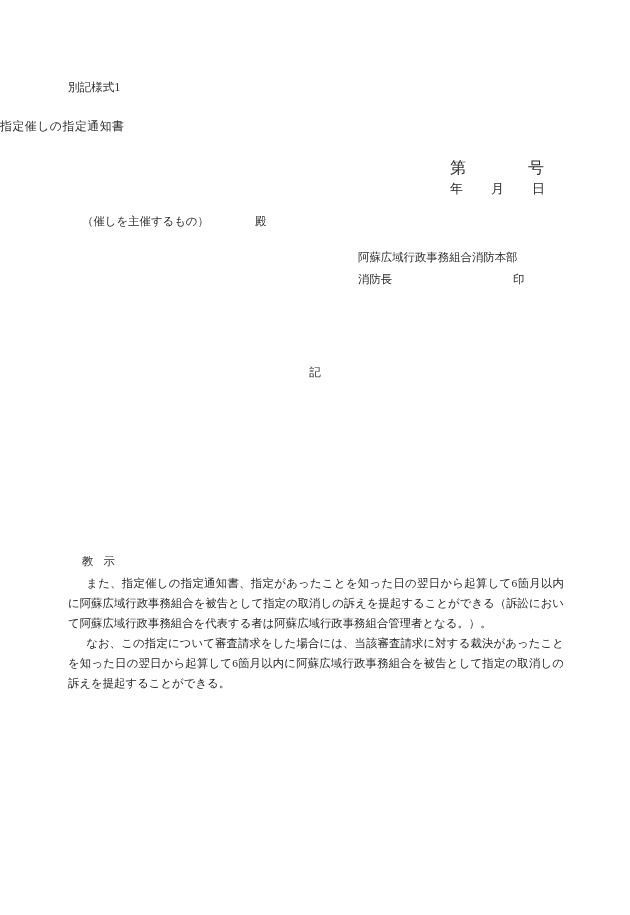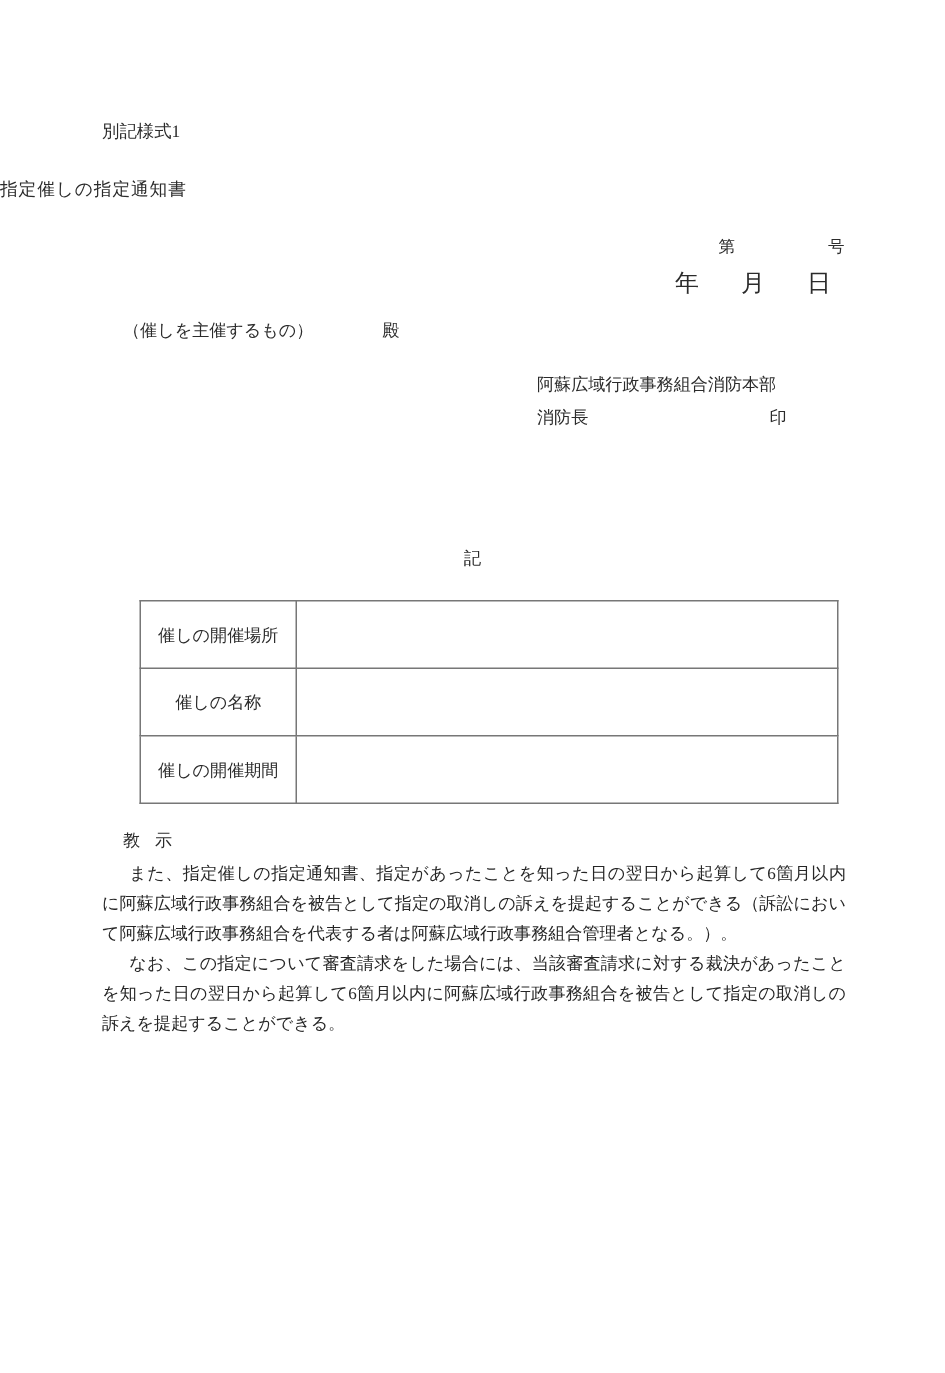--- a/index.html
+++ b/index.html
@@ -45,23 +45,23 @@
     left: 0;
     top: 121px;
     width: 630px;
     text-align: left;
     white-space: pre;
     font-size: 11.8px;
     letter-spacing: 0.6px;
   }
 
   
-  .num-row  { left: 450px; top: 160px; font-size: 11px; margin-left: 29px; }
+  .num-row  { left: 450px; top: 160px; font-size: 16px; }
   .num-row .gap  { display: inline-block; width: 62px; }
-  .date-row { left: 450px; top: 182px; font-size: 16px; }
+  .date-row { left: 450px; top: 182px; font-size: 13px; }
   .date-row .gap2 { display: inline-block; width: 28px; }
 
   
   .addressee { left: 82px; top: 216px; font-size: 11.4px; }
   .addressee .sp { display: inline-block; width: 46px; }
 
   
   .issuer-org  { left: 358px; top: 252px; font-size: 11.4px; }
   .issuer-role { left: 358px; top: 274px; font-size: 11.4px; }
   .issuer-seal { left: 513px; top: 274px; font-size: 11.4px; }
@@ -151,36 +151,20 @@
 
   <div class="t addressee"><span>（催しを主催するもの）</span><span class="sp"></span><span>殿</span></div>
 
   <div class="t issuer-org">阿蘇広域行政事務組合消防本部</div>
   <div class="t issuer-role">消防長</div>
   <div class="t issuer-seal">印</div>
 
 
   <div class="t ki-mark">記</div>
 
-  <table class="form-table">
-    <tbody>
-      <tr>
-        <td class="label">催しの開催場所</td>
-        <td class="value"></td>
-      </tr>
-      <tr>
-        <td class="label">催しの名称</td>
-        <td class="value"></td>
-      </tr>
-      <tr>
-        <td class="label">催しの開催期間</td>
-        <td class="value"></td>
-      </tr>
-    </tbody>
-  </table>
 
   <div class="t instr-head"><span>教</span><span class="sp"></span><span>示</span></div>
 
   <div class="instr-wrap">
     <p class="instr-para">また、指定催しの指定通知書、指定があったことを知った日の翌日から起算して6箇月以内に阿蘇広域行政事務組合を被告として指定の取消しの訴えを提起することができる（訴訟において阿蘇広域行政事務組合を代表する者は阿蘇広域行政事務組合管理者となる。）。</p>
     <p class="instr-para">なお、この指定について審査請求をした場合には、当該審査請求に対する裁決があったことを知った日の翌日から起算して6箇月以内に阿蘇広域行政事務組合を被告として指定の取消しの訴えを提起することができる。</p>
   </div>
 
 </div>
 

